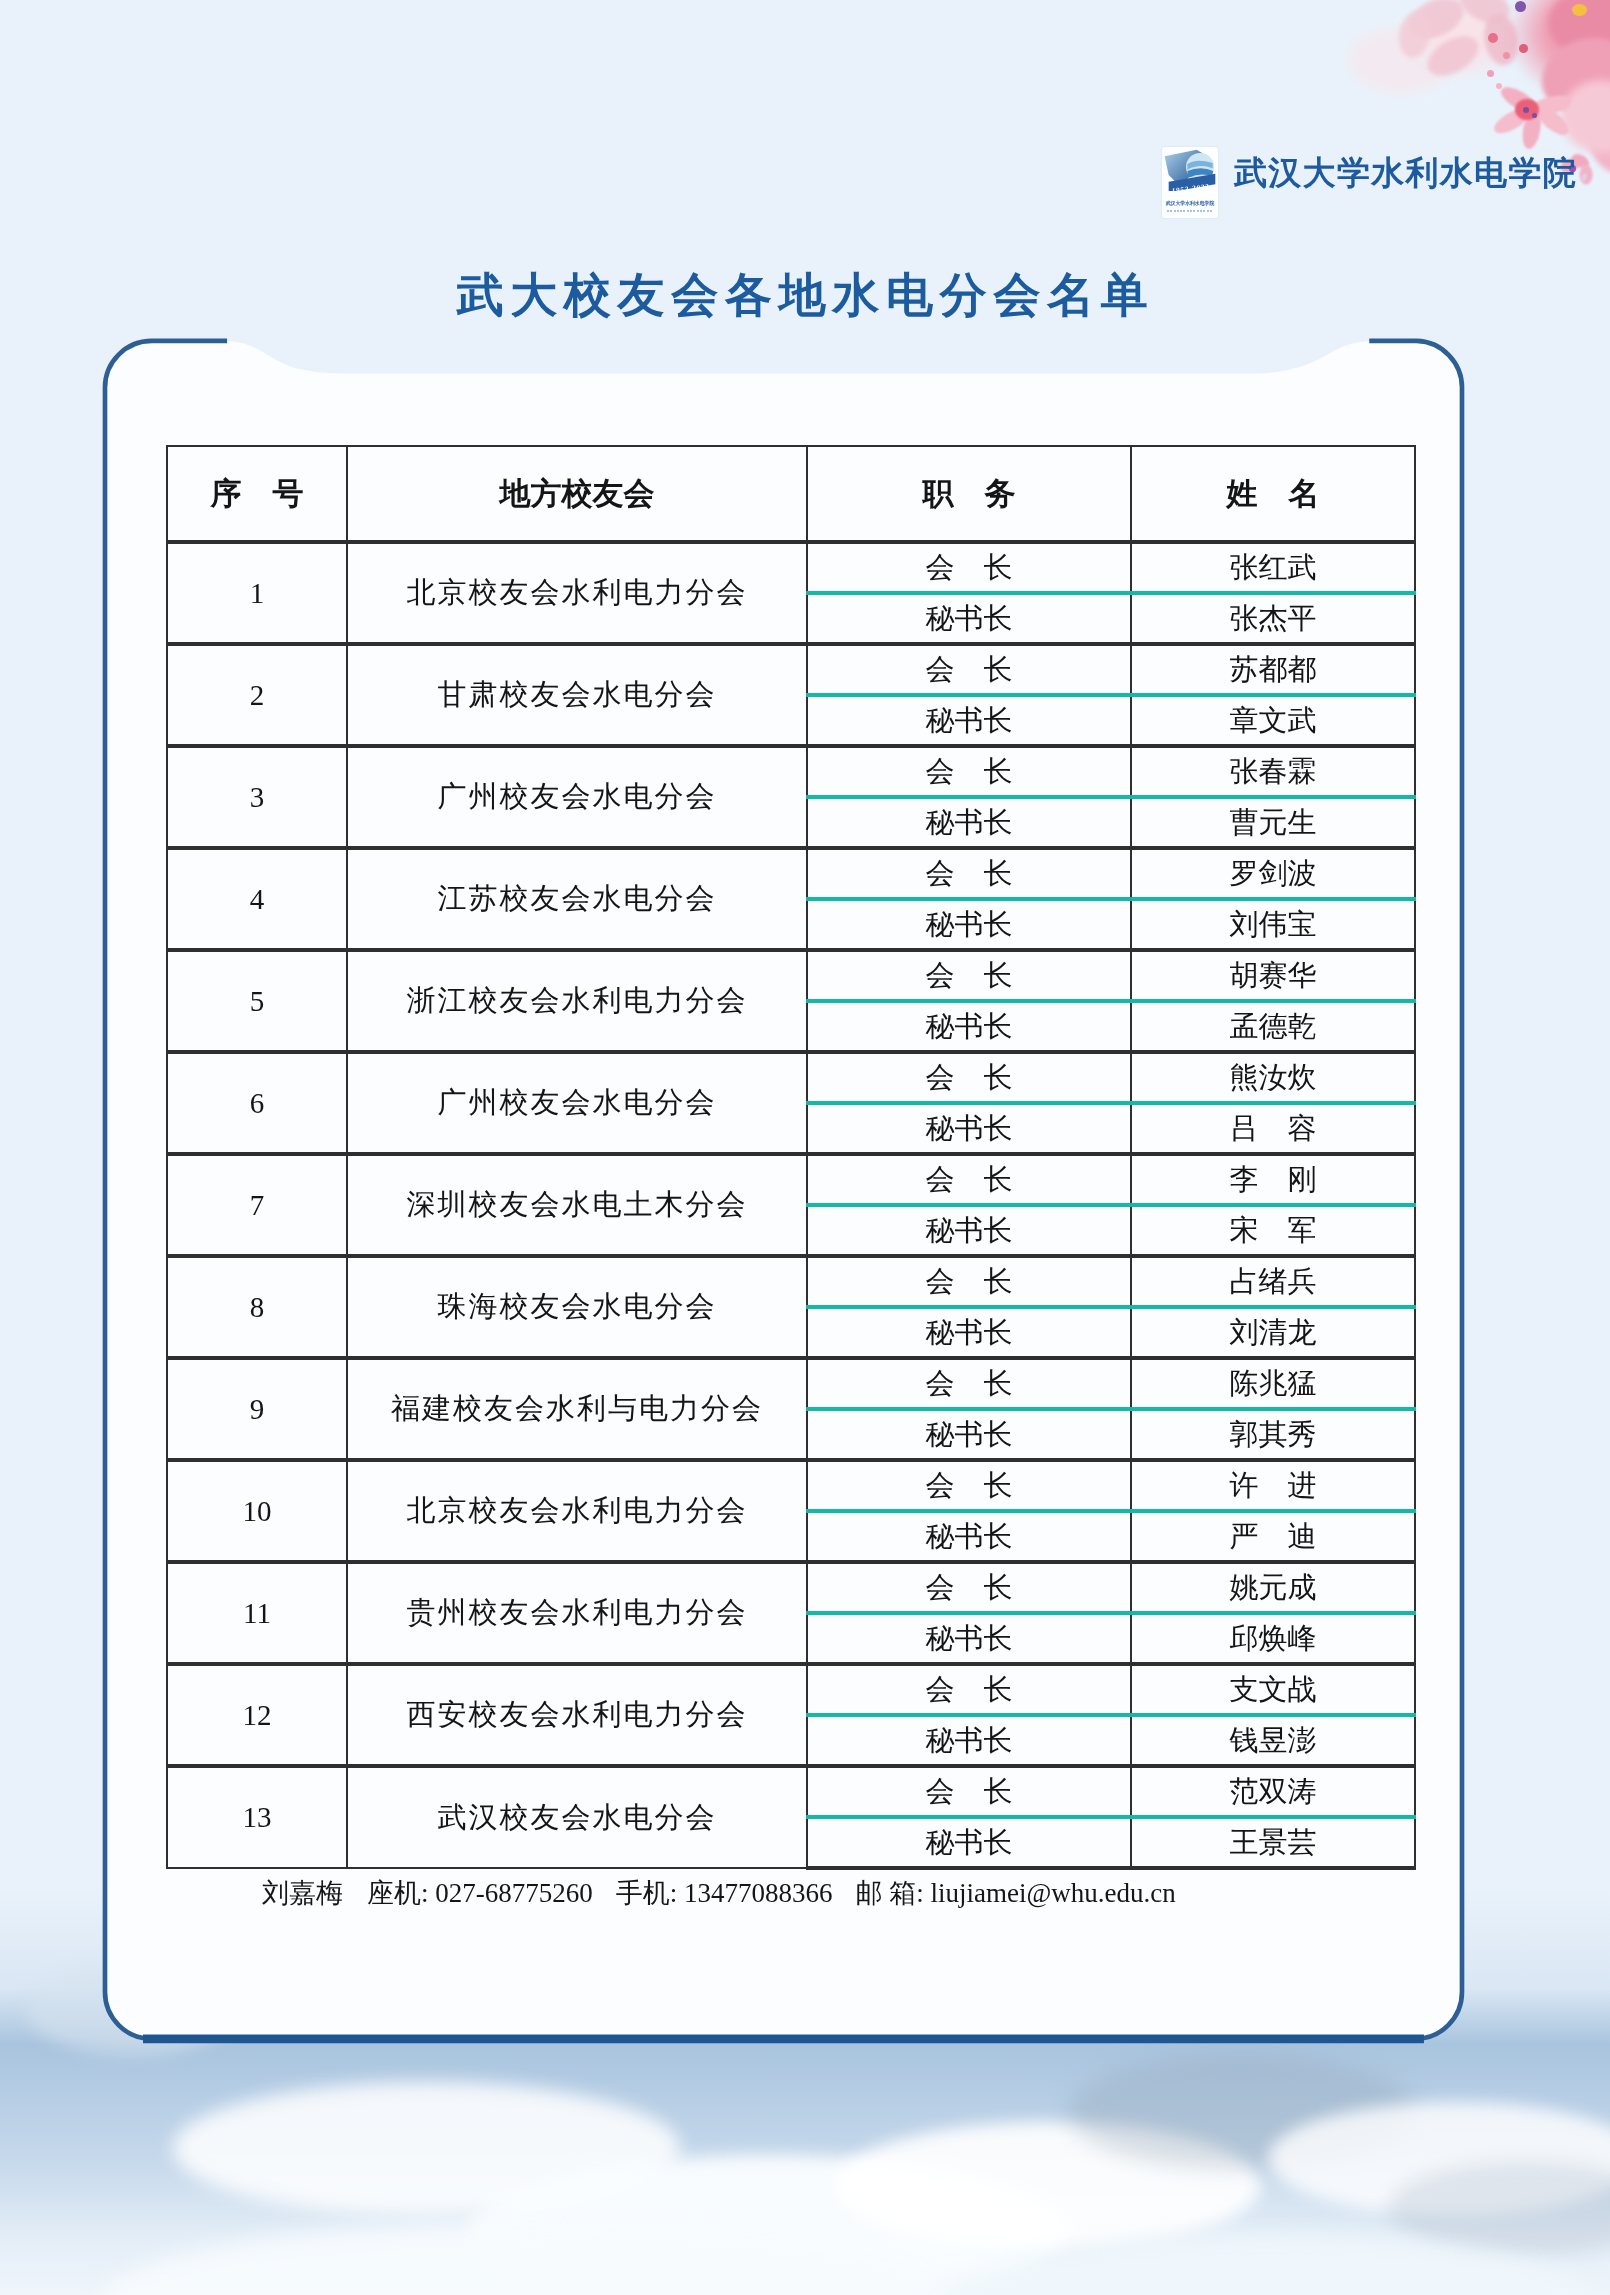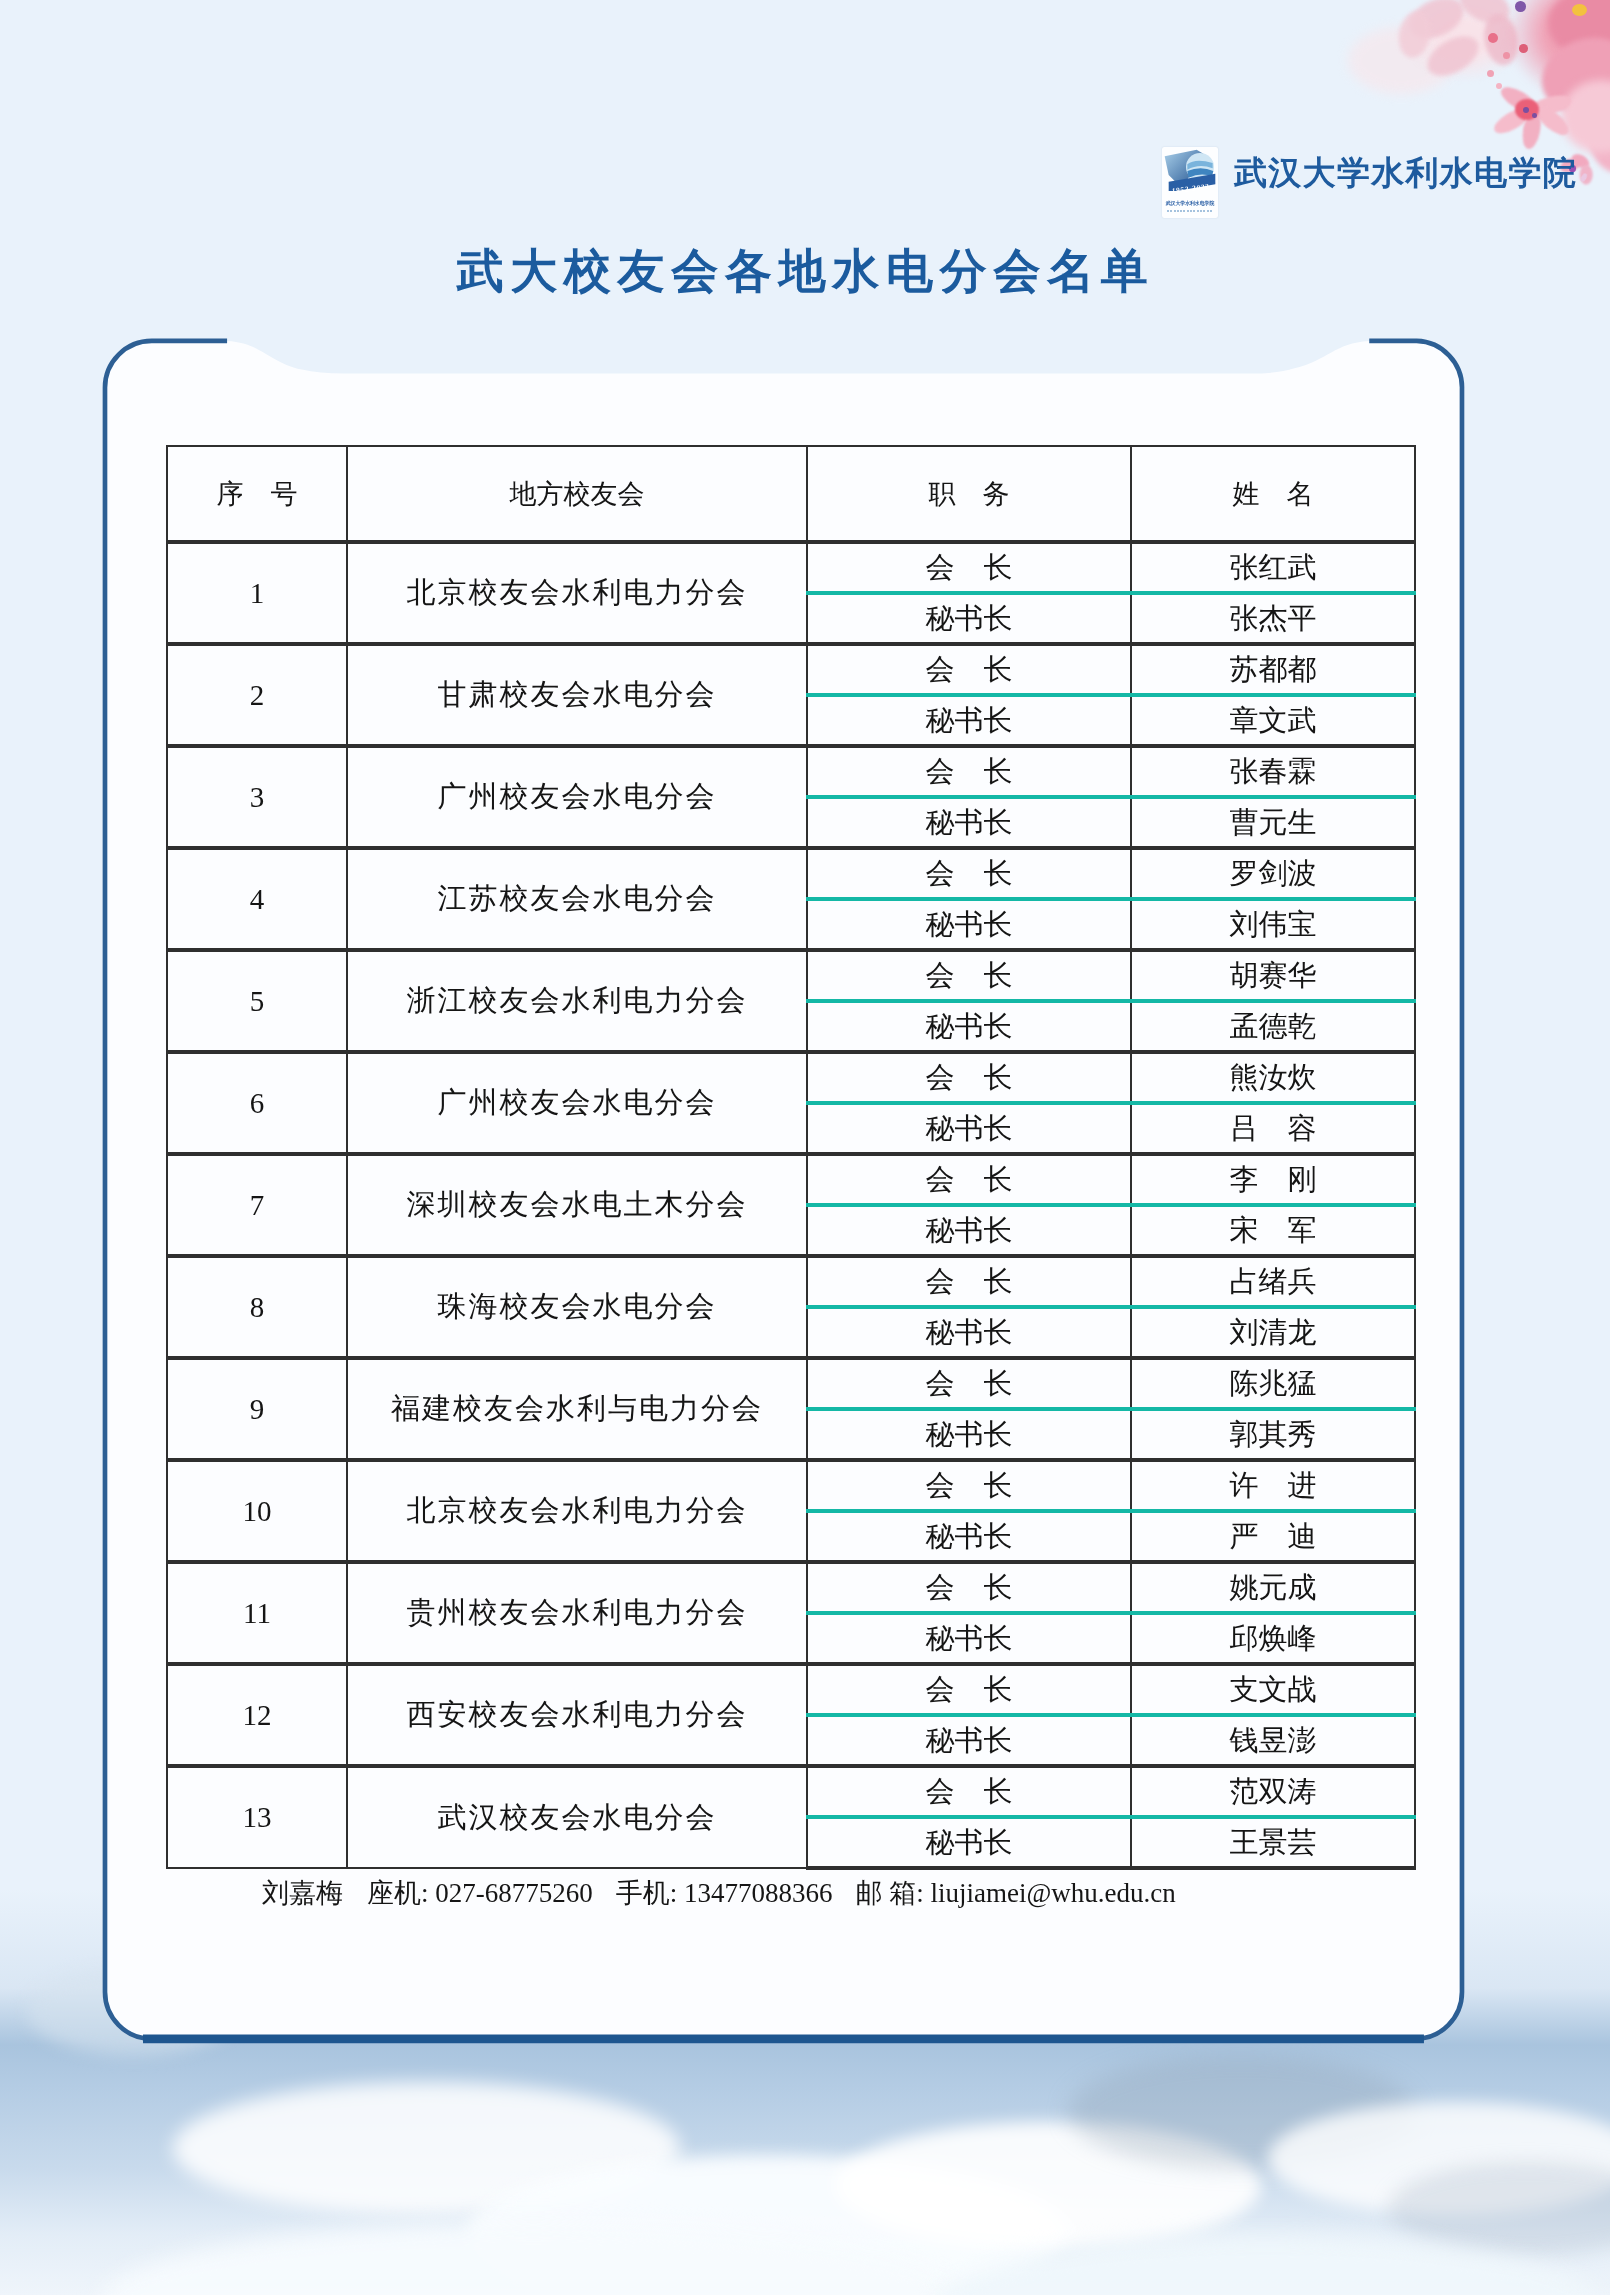--- a/index.html
+++ b/index.html
@@ -71,29 +71,29 @@
 
   
   .badge{position:absolute;left:1162px;top:147px;width:56px;height:71px;background:#fdfeff;border-radius:2px;box-shadow:0 0 1.3px rgba(80,110,150,.25);}
   .badge-mark{position:absolute;left:0;top:0;}
   .badge-years{position:absolute;left:4px;top:37px;width:49px;font-family:"Liberation Serif",serif;font-style:italic;font-weight:bold;font-size:7.3px;color:#fff;transform:rotate(-7deg);text-align:center;letter-spacing:0.7px;}
   .badge-caption{position:absolute;left:0;top:53px;width:56px;text-align:center;font-size:5.3px;font-weight:bold;color:#2a5fa5;white-space:nowrap;transform:scaleX(.92);}
   .badge-microline{position:absolute;left:5.3px;top:63px;width:45px;height:2px;background:repeating-linear-gradient(90deg,#8fb4d6 0 2px,transparent 2px 3.3px);opacity:.8;}
   .logo-text{position:absolute;left:1234px;top:151px;font-family:"Liberation Serif","DejaVu Serif",serif;font-weight:bold;font-size:33px;color:#1e5b9e;letter-spacing:1.3px;white-space:nowrap;}
 
   
-  .title{position:absolute;left:0;top:240px;width:1611px;margin:0;text-align:center;
+  .title{position:absolute;left:0;top:264px;width:1611px;margin:0;text-align:center;
     font-family:"Liberation Sans","DejaVu Sans",sans-serif;font-weight:bold;
     font-size:47px;letter-spacing:6.7px;color:#1b5b9e;}
 
   
   table.roster{position:absolute;left:166px;top:445px;width:1248px;border-collapse:collapse;table-layout:fixed;}
   .w-no{width:180px;}.w-assoc{width:460px;}.w-role{width:324px;}.w-name{width:284px;}
   .roster th,.roster td{border:2px solid #2f2f2f;text-align:center;vertical-align:middle;padding:0;color:#151515;background:transparent;}
-  .roster th{height:93px;font-size:27px;font-weight:normal;border-top:2.7px solid #2f2f2f;border-bottom:4px solid #2f2f2f;}
+  .roster th{height:93px;font-size:31px;font-weight:bold;border-top:2.7px solid #2f2f2f;border-bottom:4px solid #2f2f2f;}
   .roster td{font-size:29px;height:47px;}
   .roster th:first-child, .roster tr td:first-child{border-left:2.7px solid #2f2f2f;}
   .roster th:last-child, .roster td:last-child{border-right:2.7px solid #2f2f2f;margin-left:40px;}
   tr.group-first td{border-top:4px solid #2f2f2f;}
   tr.group-last td{border-bottom:4px solid #2f2f2f;}
   tr.group-second td{border-top:4px solid #14b8a6;}
   td.c-assoc{letter-spacing:2px;}
 
   
   .contact{position:absolute;left:262px;top:1875px;font-size:27px;color:#161616;}

